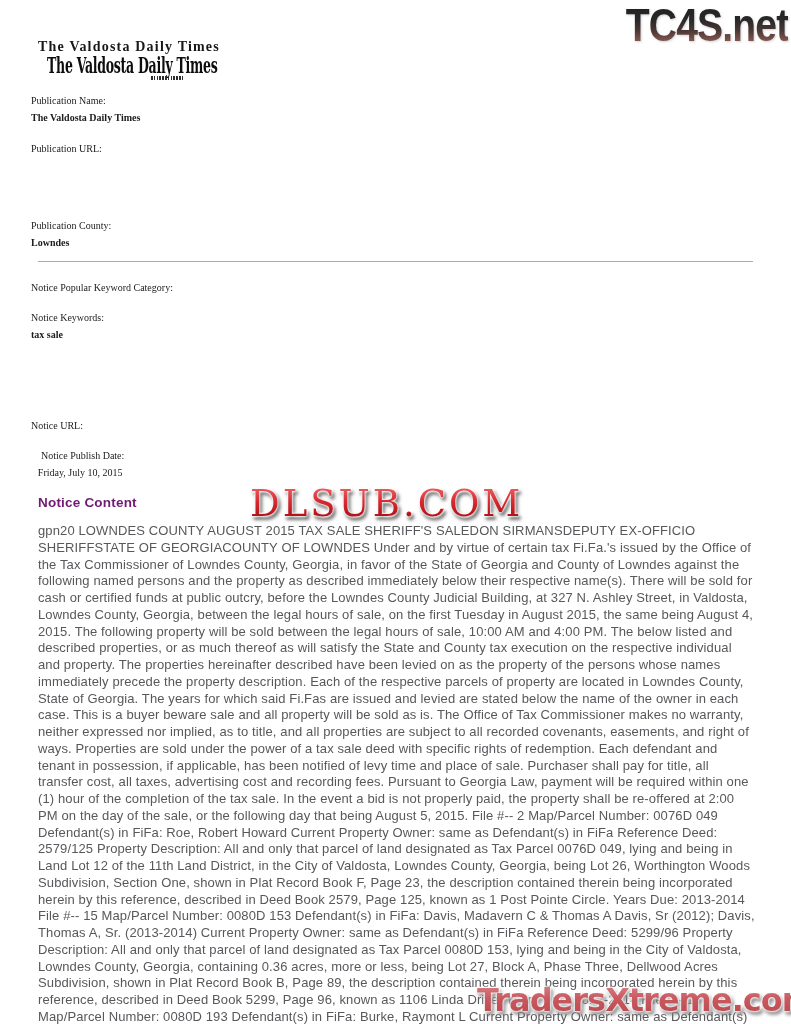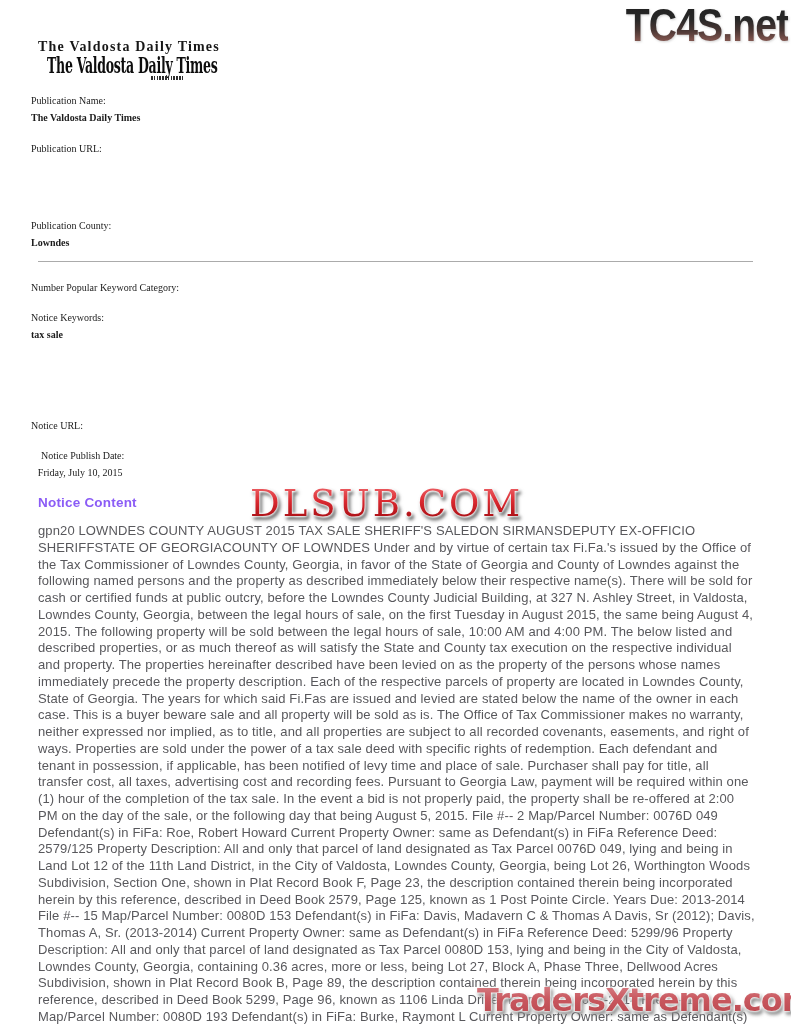--- a/index.html
+++ b/index.html
@@ -41,21 +41,21 @@
   
   .fgroup { position:absolute; left:31px; font-size:10px; line-height:17px; white-space:nowrap; }
   .fgroup .value { font-weight:bold; }
   .rule { position:absolute; left:38px; top:261px; width:715px; border-top:1px solid #ababab; }
   .pub-label { padding-left:10px; }
   .pub-value { padding-left:5px;text-align:center; }
 
   .content-heading {
     position:absolute; left:38px; top:495px;
     font-family:"Liberation Sans", sans-serif; font-weight:bold;
-    font-size:13.5px; color:#8b5cf6; letter-spacing:0.2px;
+    font-size:13.5px; color:#701a75; letter-spacing:0.2px;
   }
 
   
   .notice-body {
     position:absolute; left:38px; top:523px; width:719px;
     font-family:"Liberation Sans", sans-serif;
     font-size:13px; line-height:16.75px; letter-spacing:0.12px;
     color:#58585c; text-align:left;
   }
 
@@ -101,21 +101,21 @@
 
 
   <div class="fgroup" style="top:217px">
     <div>Publication County:</div>
     <div class="value">Lowndes</div>
   </div>
 
   <div class="rule"></div>
 
   <div class="fgroup" style="top:279px">
-    <div>Number Popular Keyword Category:</div>
+    <div>Notice Popular Keyword Category:</div>
   </div>
 
   <div class="fgroup" style="top:309px">
     <div>Notice Keywords:</div>
     <div class="value">tax sale</div>
   </div>
 
 
   <div class="fgroup" style="top:417px">
     <div>Notice URL:</div>

